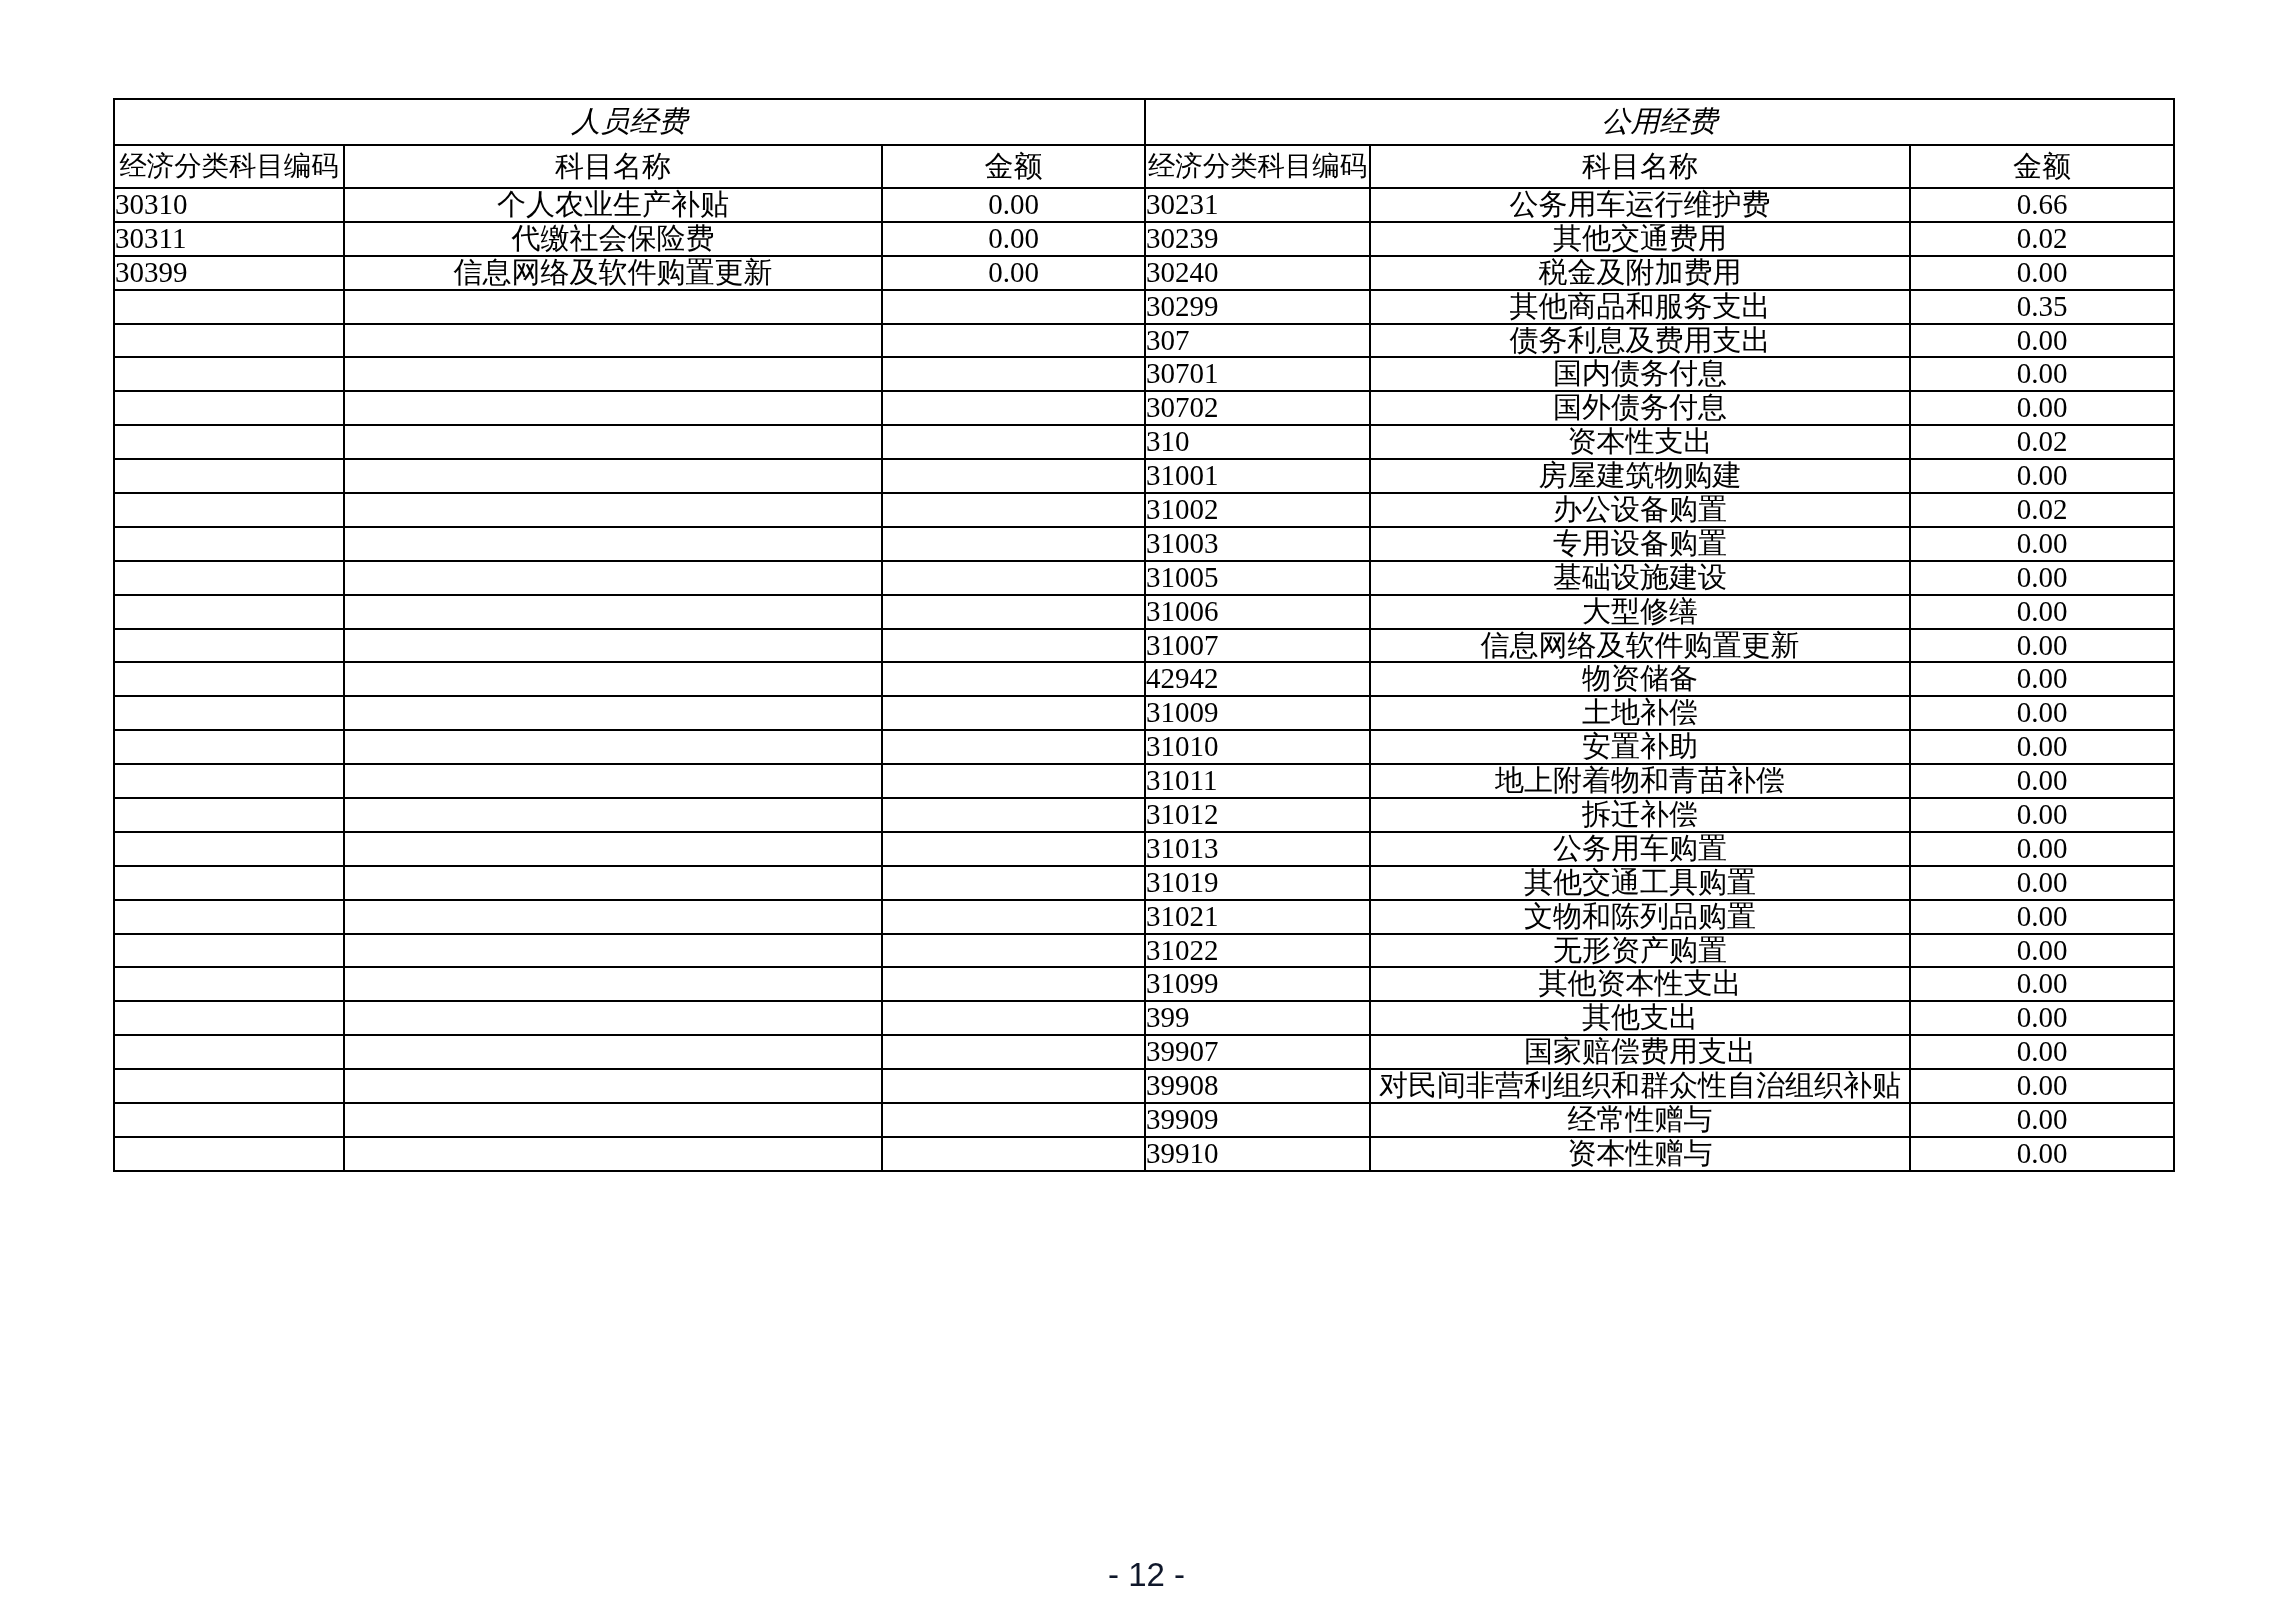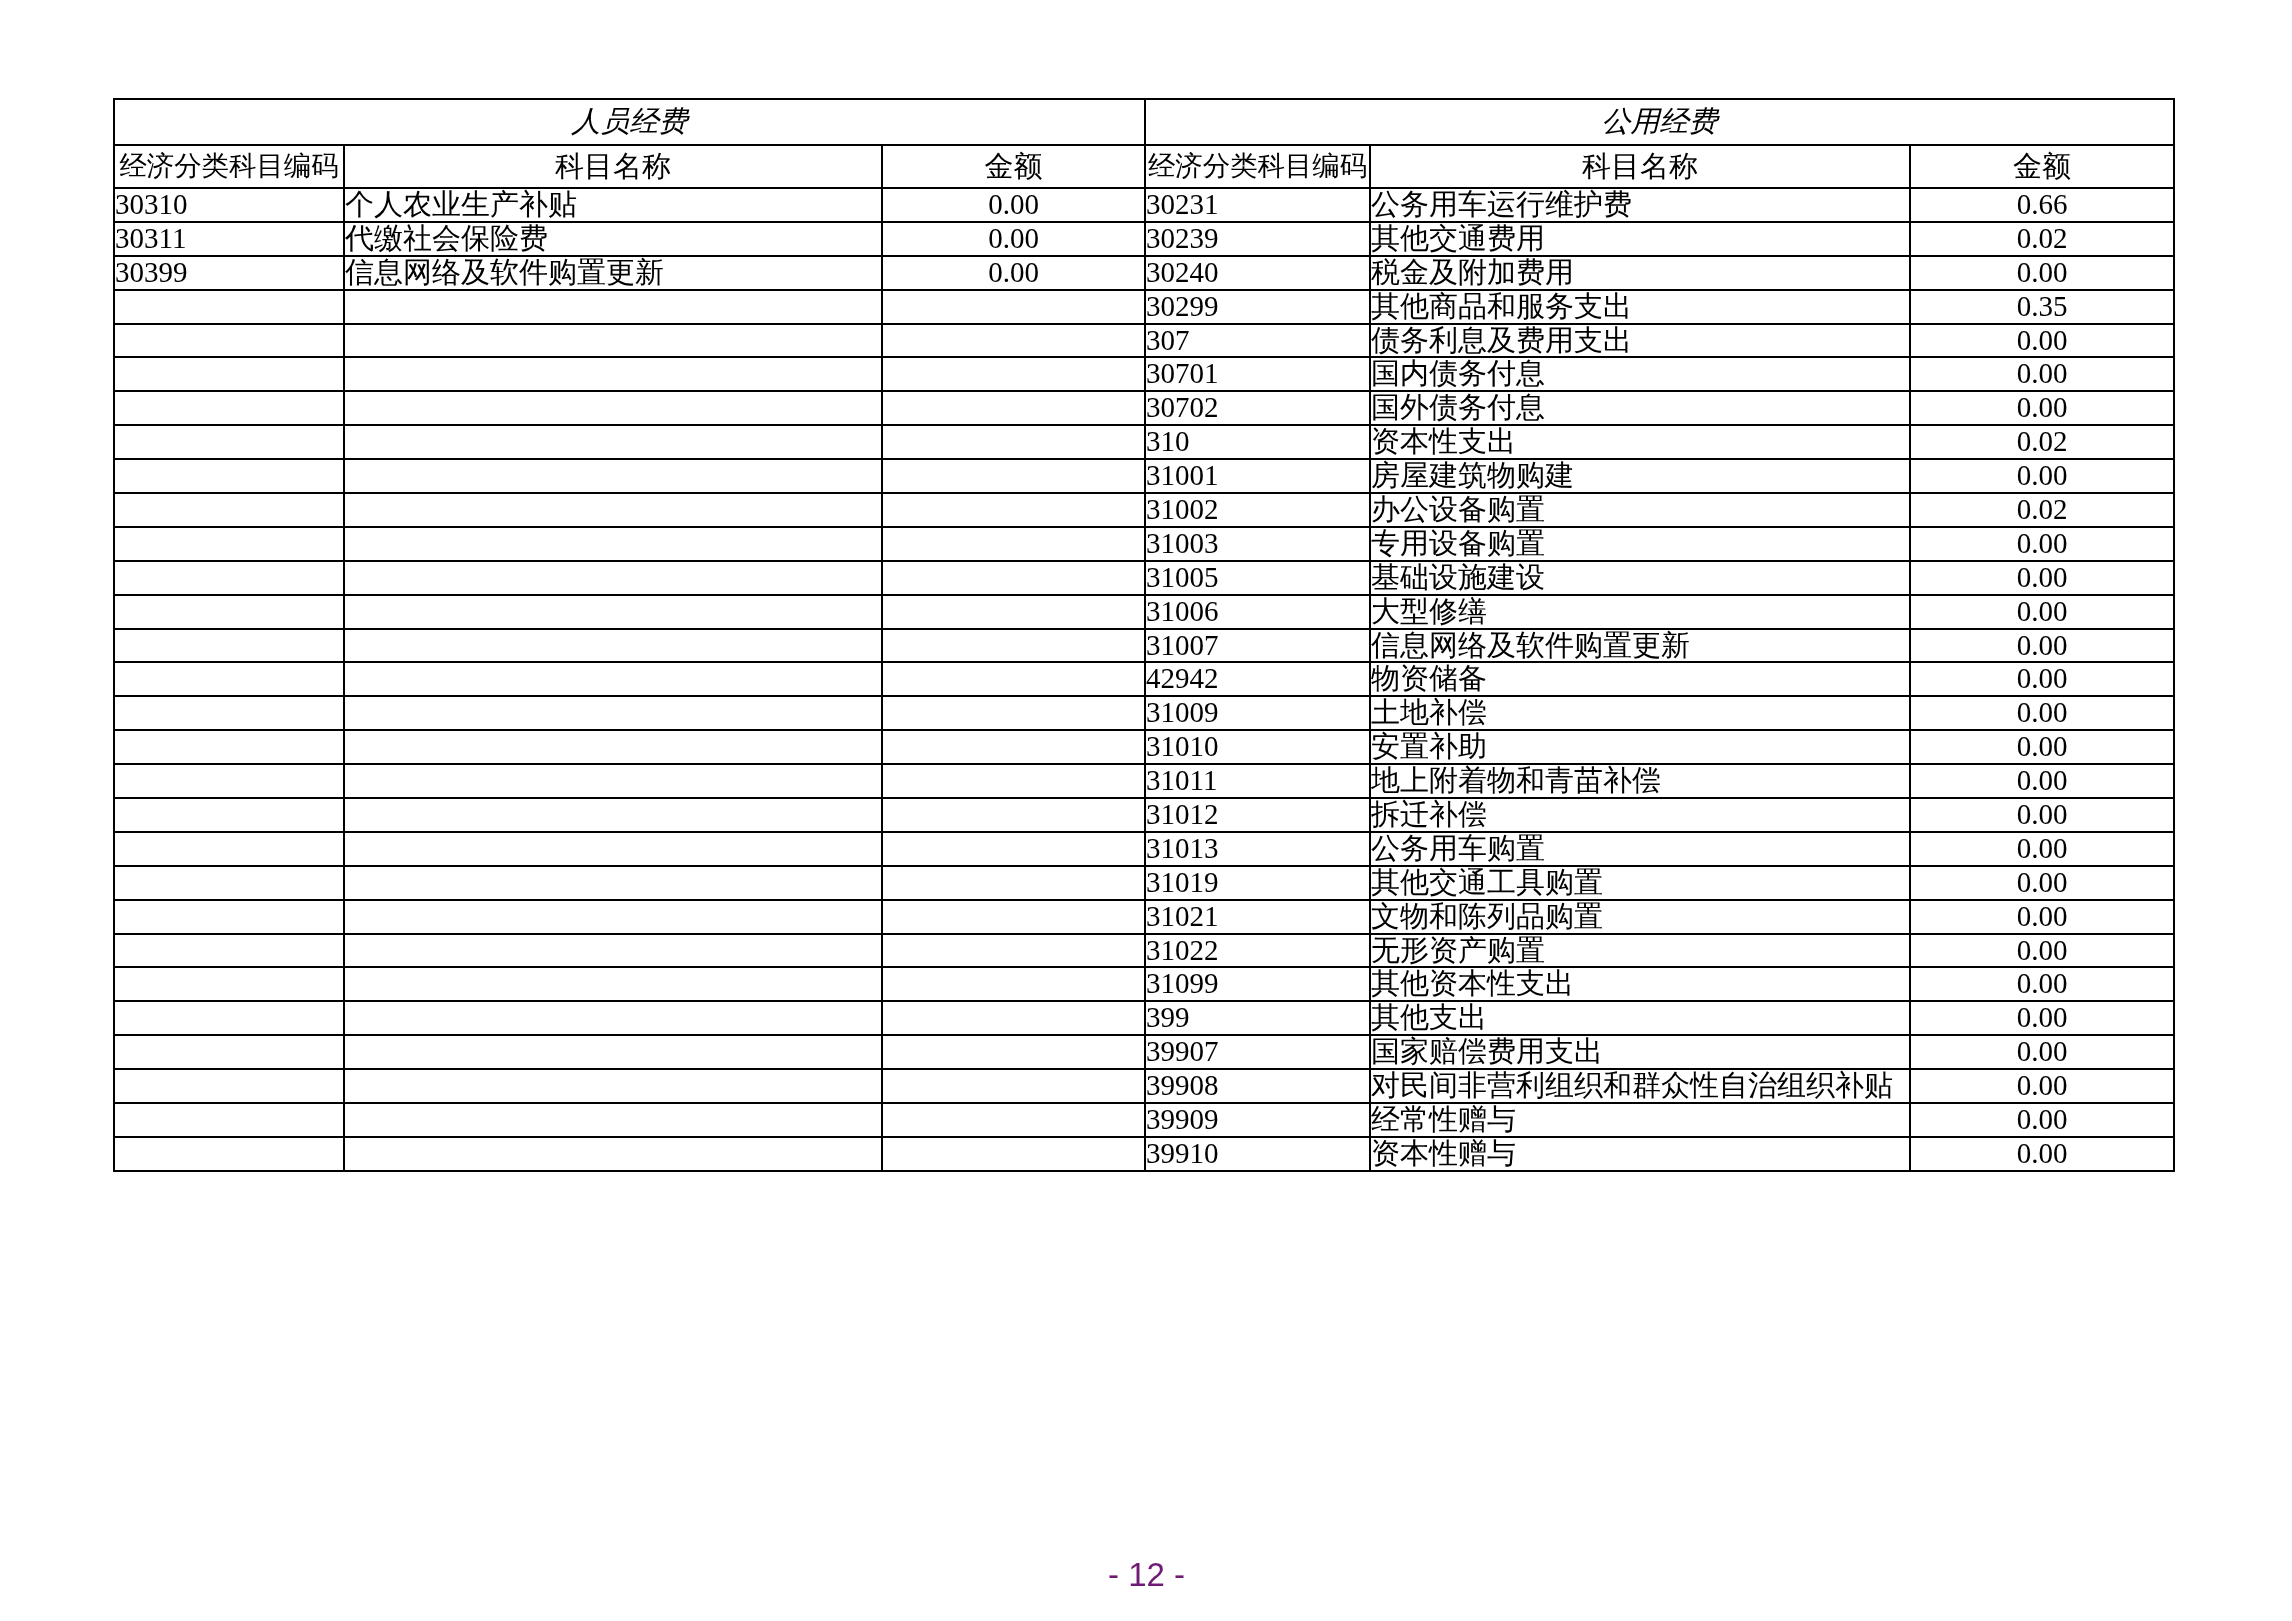--- a/index.html
+++ b/index.html
@@ -34,31 +34,31 @@
     padding: 0;
   }
   td.sec-div { border-left: 2.9px solid #000000; }
   tr.title-row { height: 46px; font-style: italic; }
   tr.title-row td { text-align: center; }
   tr.header-row { height: 43px; }
   tr.header-row td { text-align: center; }
   tr.header-row td.h-code { font-size: 27.4px; }
   tr.data-row { height: 28px; }
   td.c-code { text-align: left; padding-left: 13.7px; }
-  td.c-name { text-align: left; padding-left: 15.7px; }
+  td.c-name { text-align: center; padding-left: 15.7px; }
   td.c-amount { text-align: center; padding-right: 5.9px; }
   .page-number {
     position: absolute;
     left: 0;
     top: 1556px;
     width: 2293px;
     text-align: center;
     font-family: "Liberation Sans", "DejaVu Sans", sans-serif;
     font-size: 33px;
-    color: #701a75;
+    color: #0f172a;
   }
 </style>
 </head>
 <body>
 
 <div class="sheet">
   <table class="grid">
     <colgroup>
       <col style="width:230px">
       <col style="width:538px">

